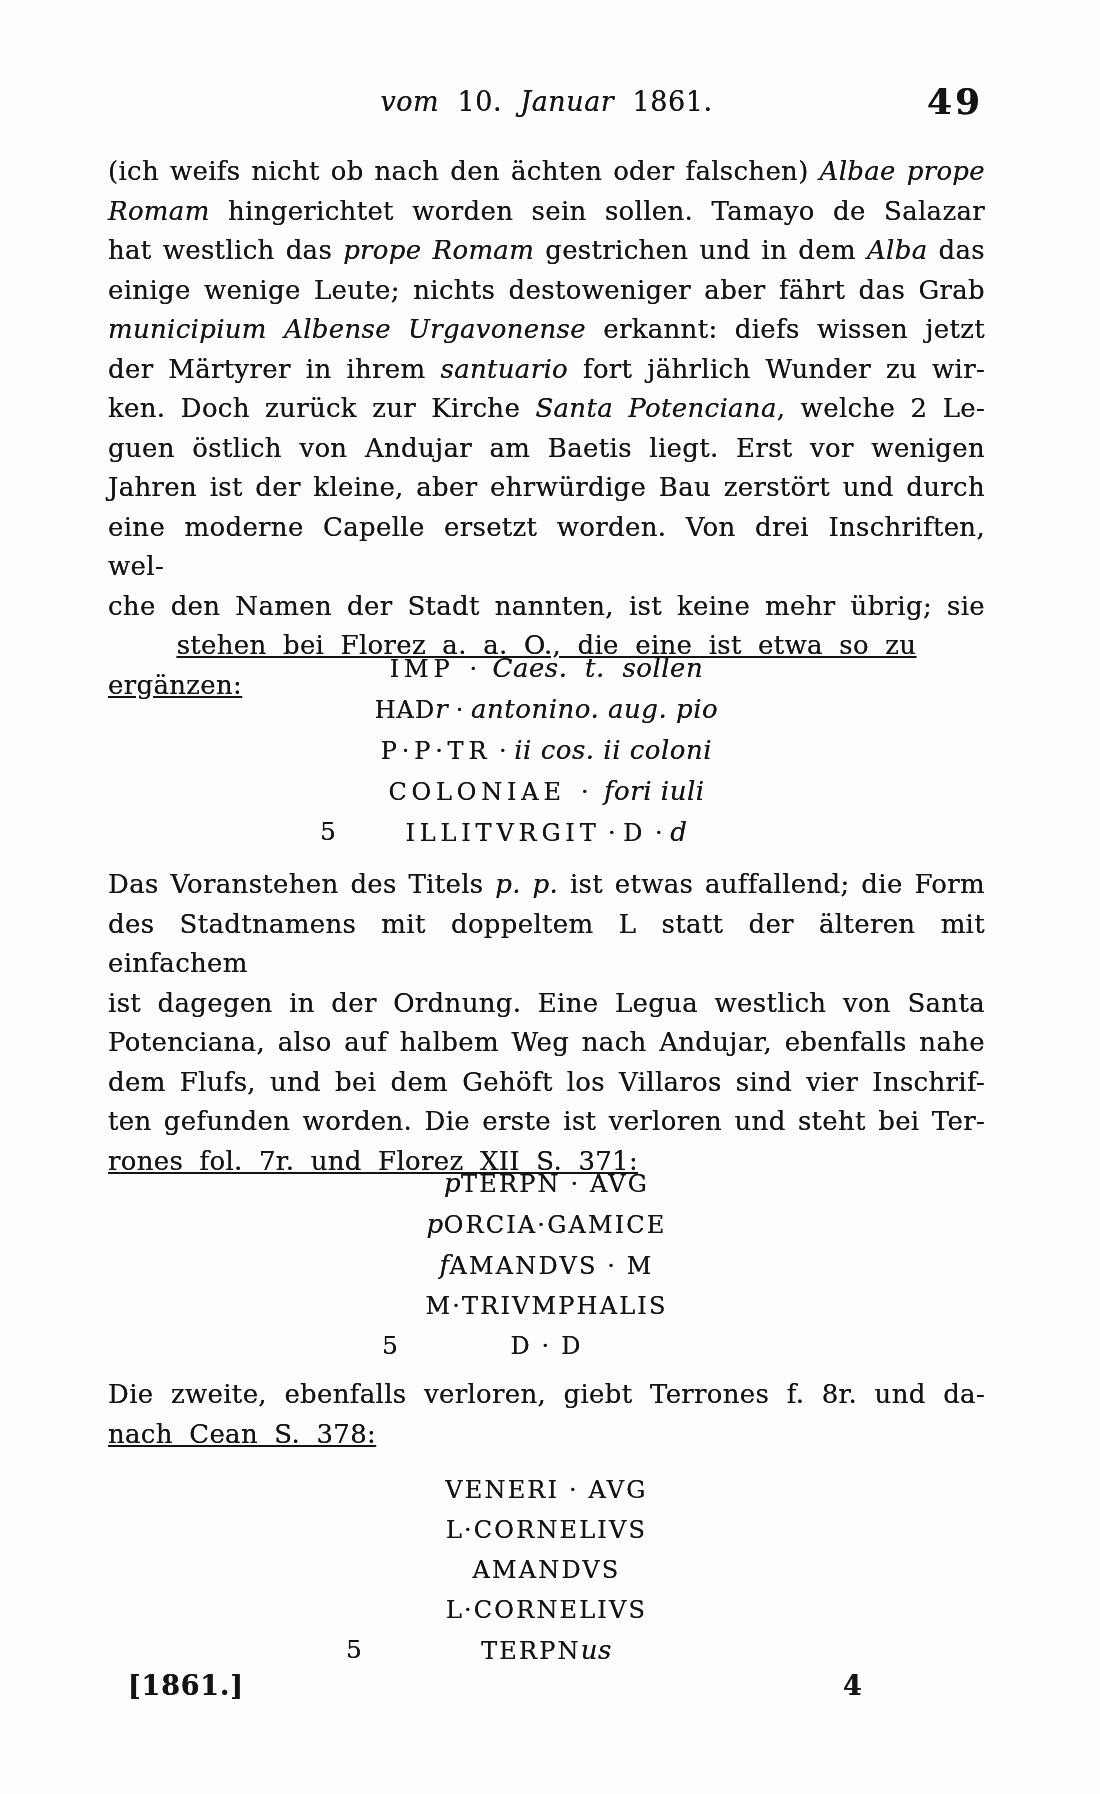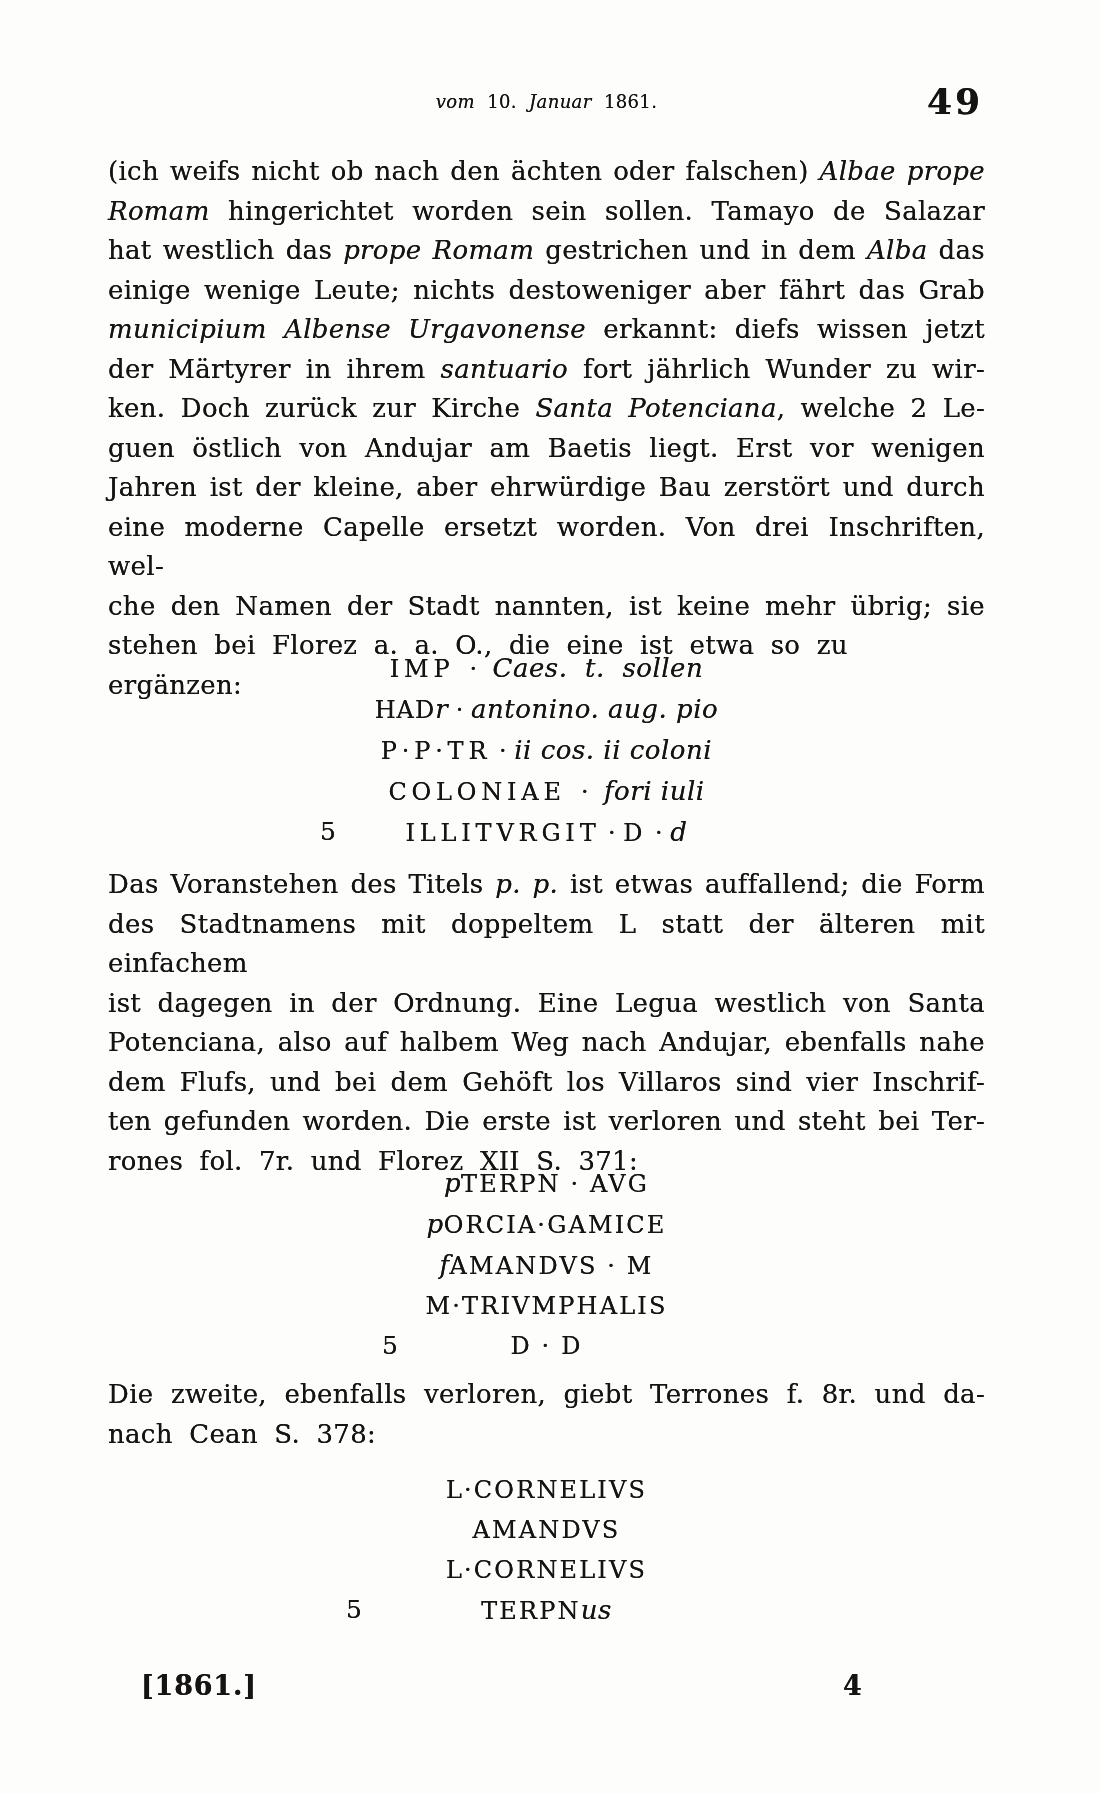--- a/index.html
+++ b/index.html
@@ -12,35 +12,35 @@
     font-family:"DejaVu Serif", serif;
     text-shadow:0 0 0.45px rgba(10,10,10,.85);
     overflow:hidden;
   }
   .sect { position:absolute; left:108px; width:877px; }
 
   
   .header { top:82px; height:42px; }
   .header .line {
     text-align:left; text-align-last:center;
-    font-size:18px; line-height:40px; word-spacing:.34em; letter-spacing:.02em;
+    font-size:27px; line-height:40px; word-spacing:.34em; letter-spacing:.02em;
   }
   .page-num {
     position:absolute; right:2px; top:2px;
     font-size:36px; font-weight:700; letter-spacing:3px; line-height:34px;
   }
 
   
   .para { font-size:26px; }
   .para .line {
     line-height:39.5px;
     text-align:justify; text-align-last:justify;
     word-spacing:.06em; letter-spacing:.012em;
   }
-  .para .line.last { text-align:left; text-align-last:left; word-spacing:.3em; }
+  .para .line.last { text-align:center; text-align-last:left; word-spacing:.3em;text-decoration:underline; }
   .p1 { top:152px; }
   .p2 { top:865px; }
   .p3 { top:1375px; }
 
   
   .insc { font-size:24px; }
   .insc .line {
     position:relative;
     line-height:40px;
     text-align:center; text-align-last:center;
@@ -55,21 +55,21 @@
   }
   .insc1 { top:648px; }
   .insc2 { top:1163px; }
   .insc3 { top:1470px; }
   .insc1 .line-num { left:212px; }
   .insc2 .line-num { left:274px; }
   .insc3 .line-num { left:238px; }
 
   
   .footer { top:1666px; height:42px; font-size:27px; line-height:40px; }
-  .footer .sig   { position:absolute; left:20px;  font-weight:700; letter-spacing:.03em;margin-left:13px; }
+  .footer .sig   { position:absolute; left:20px;  font-weight:700; letter-spacing:.03em; }
   .footer .catch { position:absolute; left:735px; font-weight:700; }
 
   i { font-style:italic; }
 </style>
 </head>
 <body>
 
 <div class="page">
 
   <div class="sect header">
@@ -119,20 +119,21 @@
       <div class="line"><span class="caps">M·TRIVMPHALIS</span></div>
       <div class="line"><span class="line-num">5</span><span class="caps">D · D</span></div>
     </div>
 
   <div class="sect para p3">
       <div class="line"><span>Die zweite, ebenfalls verloren, giebt Terrones f.  8r. und da-</span></div>
       <div class="line last"><span>nach Cean S. 378:</span></div>
     </div>
 
   <div class="sect insc insc3">
+      <div class="line"><span class="caps">VENERI · AVG</span></div>
       <div class="line"><span class="caps">L·CORNELIVS</span></div>
       <div class="line"><span class="caps">AMANDVS</span></div>
       <div class="line"><span class="caps">L·CORNELIVS</span></div>
       <div class="line"><span class="line-num">5</span><span class="caps">TERPN</span><i>us</i></div>
     </div>
 
   <div class="sect footer">
     <span class="sig">[1861.]</span>
     <span class="catch">4</span>
   </div>

